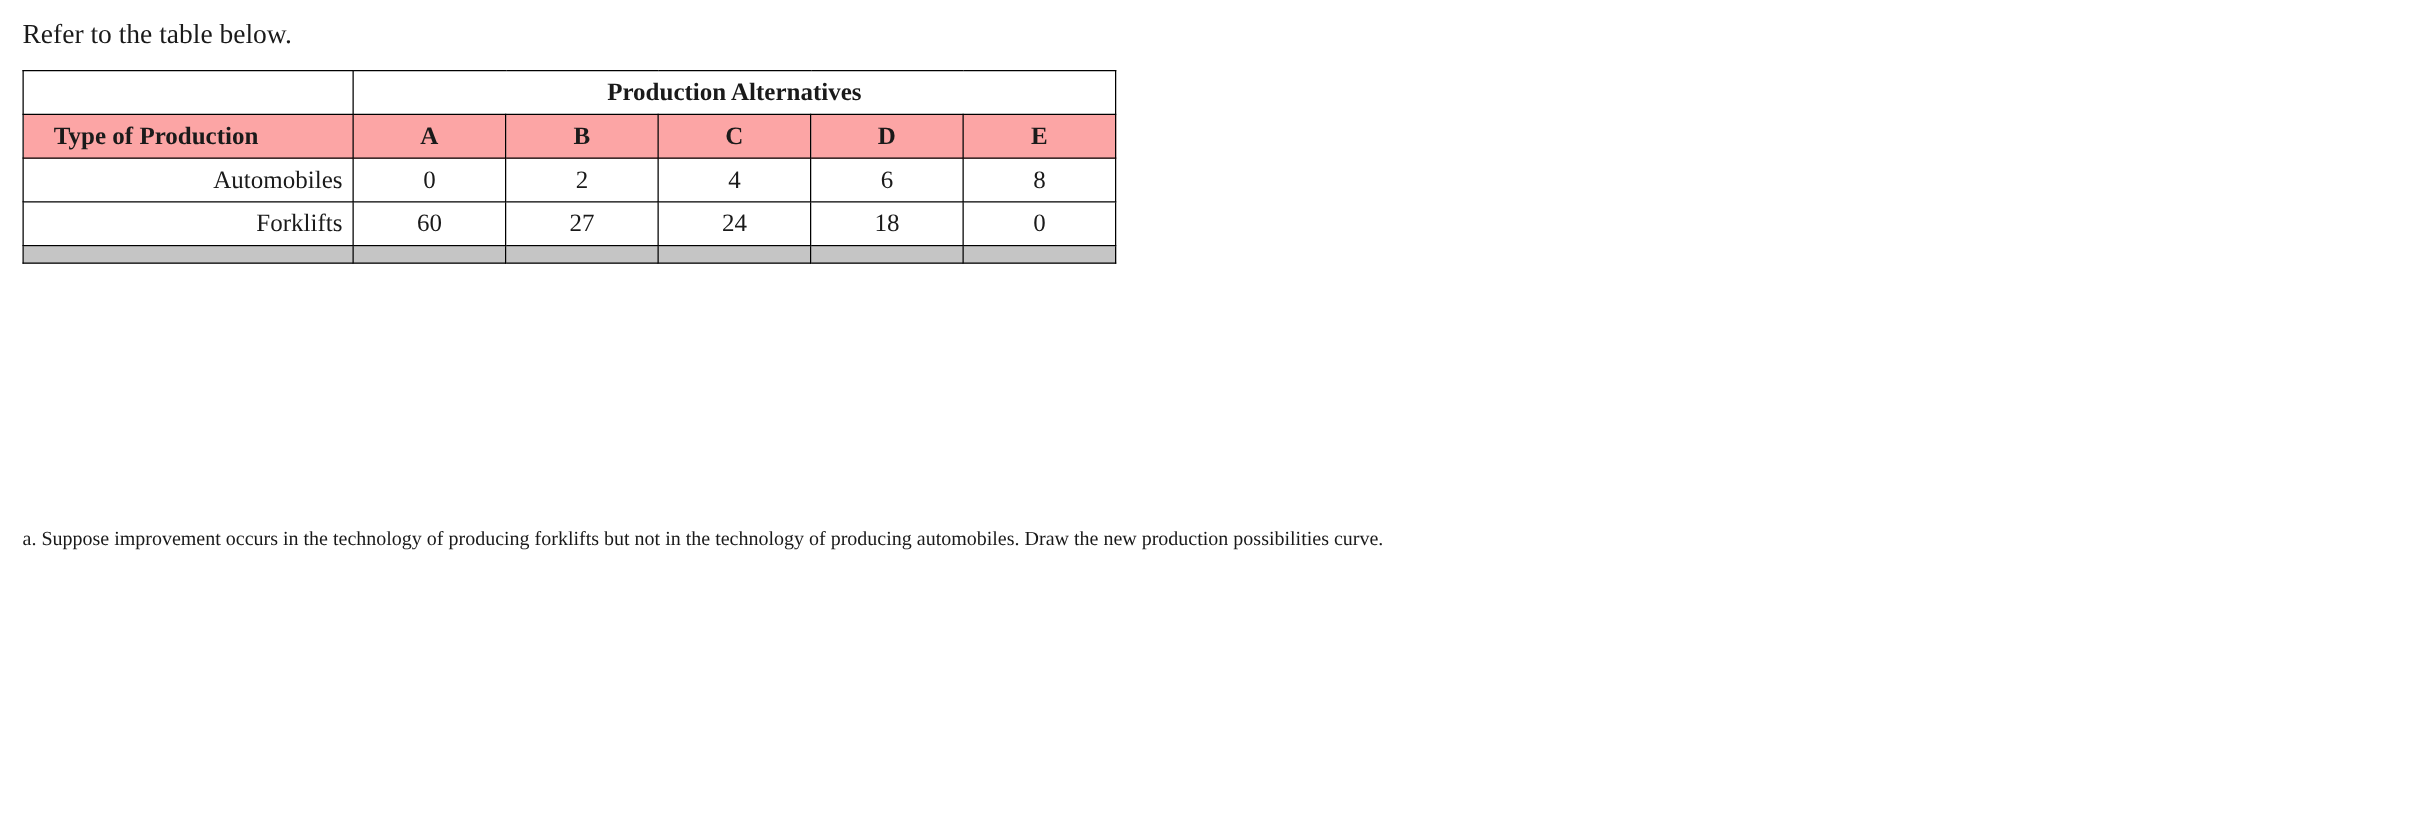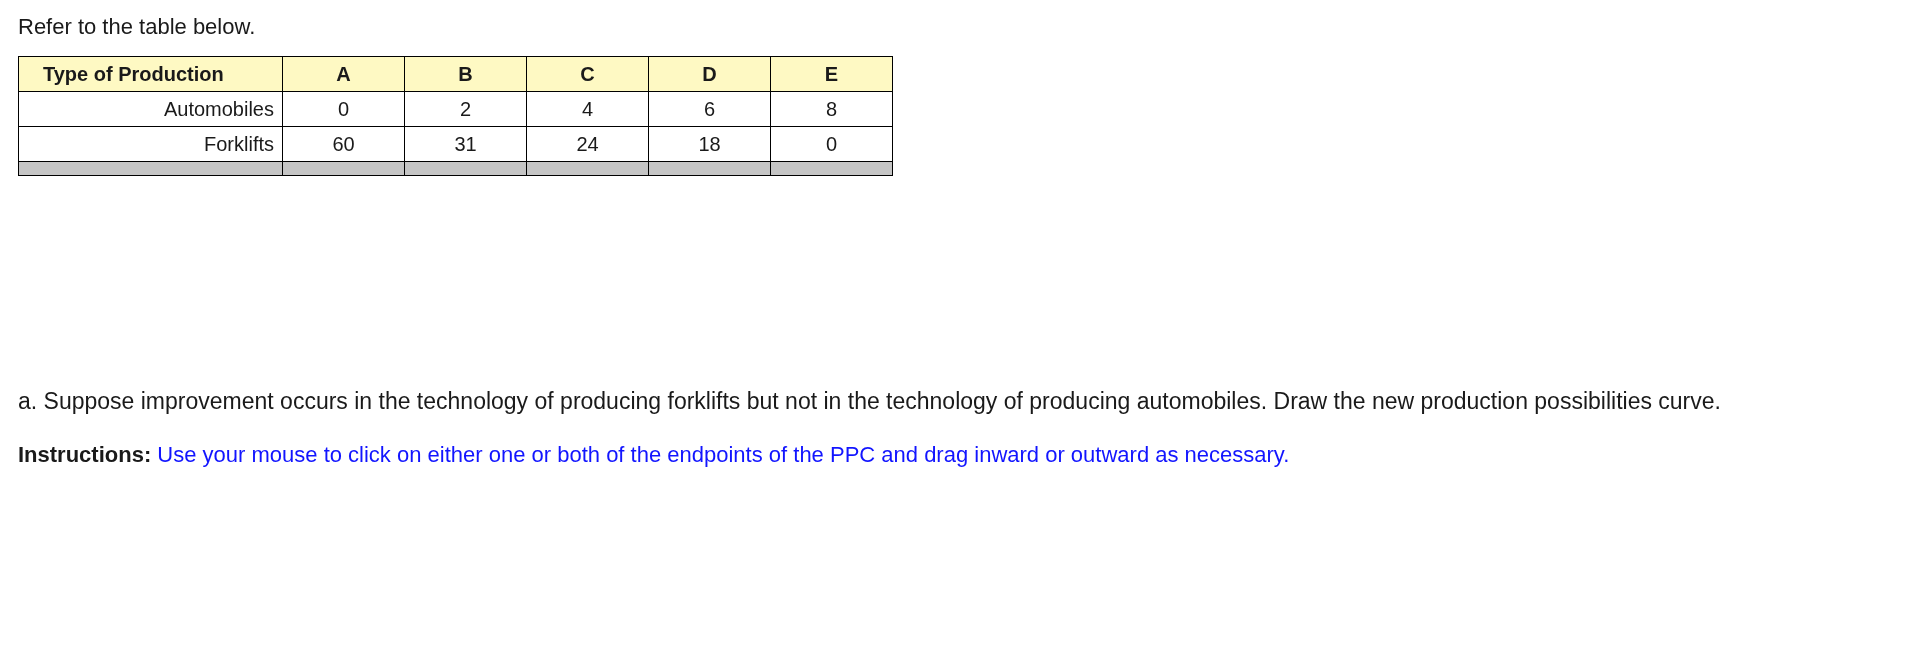--- a/index.html
+++ b/index.html
@@ -6,20 +6,21 @@
     margin: 0;
     padding: 0;
     font-family: Arial, Helvetica, sans-serif;
     background: #ffffff;
     color: #1a1a1a;
   }
   .page {
     padding: 14px 24px 20px 18px;
     width: 1784px;
     box-sizing: border-box;
+    font-family: Liberation Serif, serif;
   }
   .intro {
     font-size: 22px;
     margin: 0 0 16px 0;
   }
   .table-wrap {
     margin: 0 0 10px 0;
   }
   table.ppc {
     border-collapse: collapse;
@@ -37,21 +38,21 @@
   }
   col.c0 { width: 264px; }
   col.cn { width: 122px; }
   table.ppc .hdrspan {
     text-align: center;
     font-weight: 700;
     background: #ffffff;
   }
   table.ppc .rowhdr,
   table.ppc .colhdr {
-    background: #fef9c3;
+    background: #fca5a5;
     font-weight: 700;
     text-align: center;
   }
   table.ppc .rowhdr {
     text-indent: 16px;
     text-align: left;
   }
   table.ppc td.rowlabel {
     text-align: right;
   }
@@ -63,21 +64,21 @@
     background: #c5c5c5;
     height: 14px;
     border-top: 1px solid #000000;
     padding: 0;
     font-size: 1px;
   }
   .spacer-big {
     height: 200px;
   }
   .qa {
-    font-size: 23px;
+    font-size: 16px;
     line-height: 1.38;
     margin: 0 0 22px 0;
     max-width: 1880px;
   }
   .instructions {
     font-size: 22px;
     line-height: 1.38;
   }
   .instructions .lead {
     color: #1a1a1a;
@@ -98,57 +99,58 @@
     <table class="ppc">
       <colgroup>
         <col class="c0">
           <col class="cn">
           <col class="cn">
           <col class="cn">
           <col class="cn">
           <col class="cn">
       </colgroup>
       <tbody>
+          <tr>
+        <td class="topcell"></td>
+        <th class="hdrspan topcell" colspan="5">Production Alternatives</th>
+      </tr>
       <tr>
         <th class="rowhdr">Type of Production</th>
         <th class="colhdr">A</th>
         <th class="colhdr">B</th>
         <th class="colhdr">C</th>
         <th class="colhdr">D</th>
         <th class="colhdr">E</th>
       </tr>
       <tr>
         <td class="rowlabel">Automobiles</td>
         <td class="num">0</td>
         <td class="num">2</td>
         <td class="num">4</td>
         <td class="num">6</td>
         <td class="num">8</td>
       </tr>
       <tr>
         <td class="rowlabel">Forklifts</td>
         <td class="num">60</td>
-        <td class="num">31</td>
+        <td class="num">27</td>
         <td class="num">24</td>
         <td class="num">18</td>
         <td class="num">0</td>
       </tr>
       <tr class="footstrip">
         <td></td>
             <td></td>
             <td></td>
             <td></td>
             <td></td>
             <td></td>
       </tr>
     </tbody>
       </table>
   </div>
 
   <div class="spacer-big"></div>
 
   <p class="qa">a. Suppose improvement occurs in the technology of producing forklifts but not in the technology of producing automobiles. Draw the new production possibilities curve.</p>
 
-  <p class="instructions">
-    <span class="lead">Instructions:</span><span class="body"> Use your mouse to click on either one or both of the endpoints of the PPC and drag inward or outward as necessary.</span>
-  </p>
 
 </div>
 
 </body></html>

